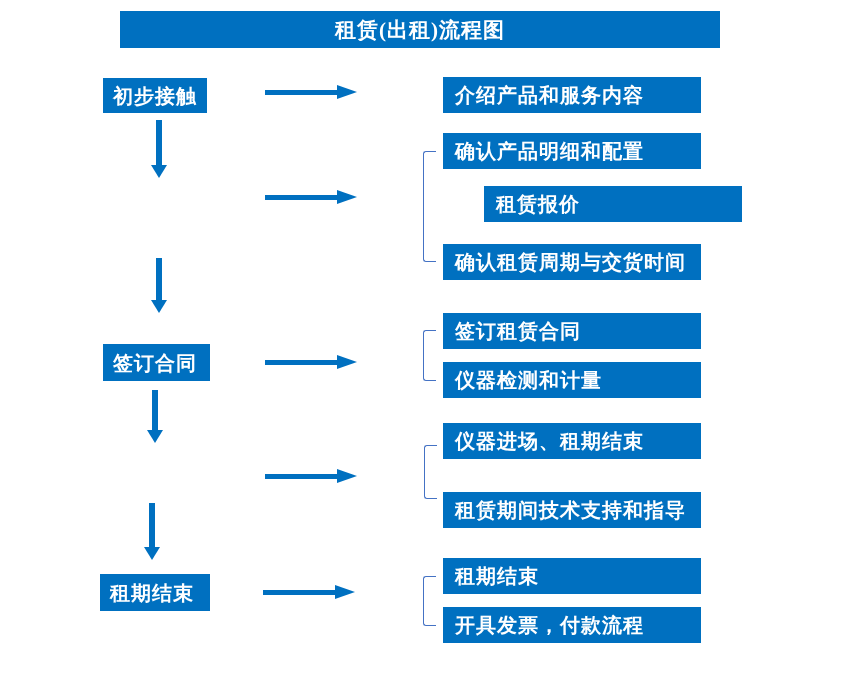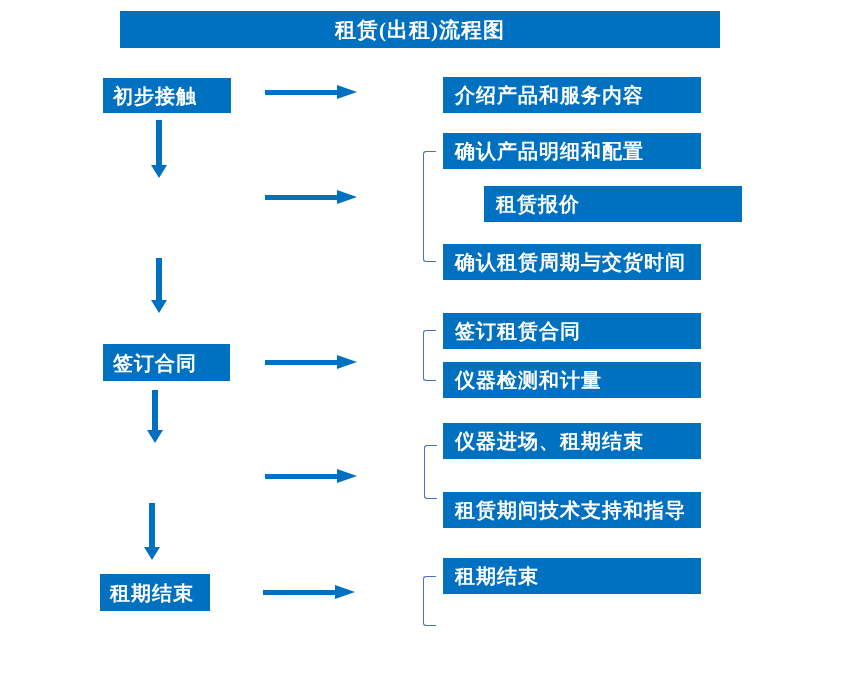--- a/index.html
+++ b/index.html
@@ -37,23 +37,23 @@
     left: 100px; top: 11px; width: 600px; height: 37px;
     background: var(--primary-blue);
     color: var(--text-white);
     display: flex; align-items: center; justify-content: center;
     font-size: 21px;
     letter-spacing: 1px;
     margin-left: 20px;
   }
 
   
-  .s0 { left: 103px; top: 78px;  width: 128px; height: 35px; }
+  .s0 { left: 103px; top: 78px;  width: 104px; height: 35px; }
   .s1 { left: 103px; top: 185px; width: 122px; height: 35px; }
-  .s2 { left: 103px; top: 344px; width: 127px; height: 37px; }
+  .s2 { left: 103px; top: 344px; width: 107px; height: 37px; }
   .s3 { left: 100px; top: 458px; width: 110px; height: 37px; }
   .s4 { left: 100px; top: 574px; width: 110px; height: 37px; }
 
   
   .detail { left: 443px; width: 258px; height: 36px; }
   .d0 { top: 77px;  }
   .d1 { top: 133px; }
   .d2 { top: 186px; margin-left: 41px; }
   .d3 { top: 244px; }
   .d4 { top: 313px; }
@@ -170,14 +170,15 @@
 
   <div class="box detail d0">介绍产品和服务内容</div>
   <div class="box detail d1">确认产品明细和配置</div>
   <div class="box detail d2">租赁报价</div>
   <div class="box detail d3">确认租赁周期与交货时间</div>
   <div class="box detail d4">签订租赁合同</div>
   <div class="box detail d5">仪器检测和计量</div>
   <div class="box detail d6">仪器进场、租期结束</div>
   <div class="box detail d7">租赁期间技术支持和指导</div>
   <div class="box detail d8">租期结束</div>
+  <div class="box detail d9">开具发票，付款流程</div>
 
 </div>
 
 </body></html>

